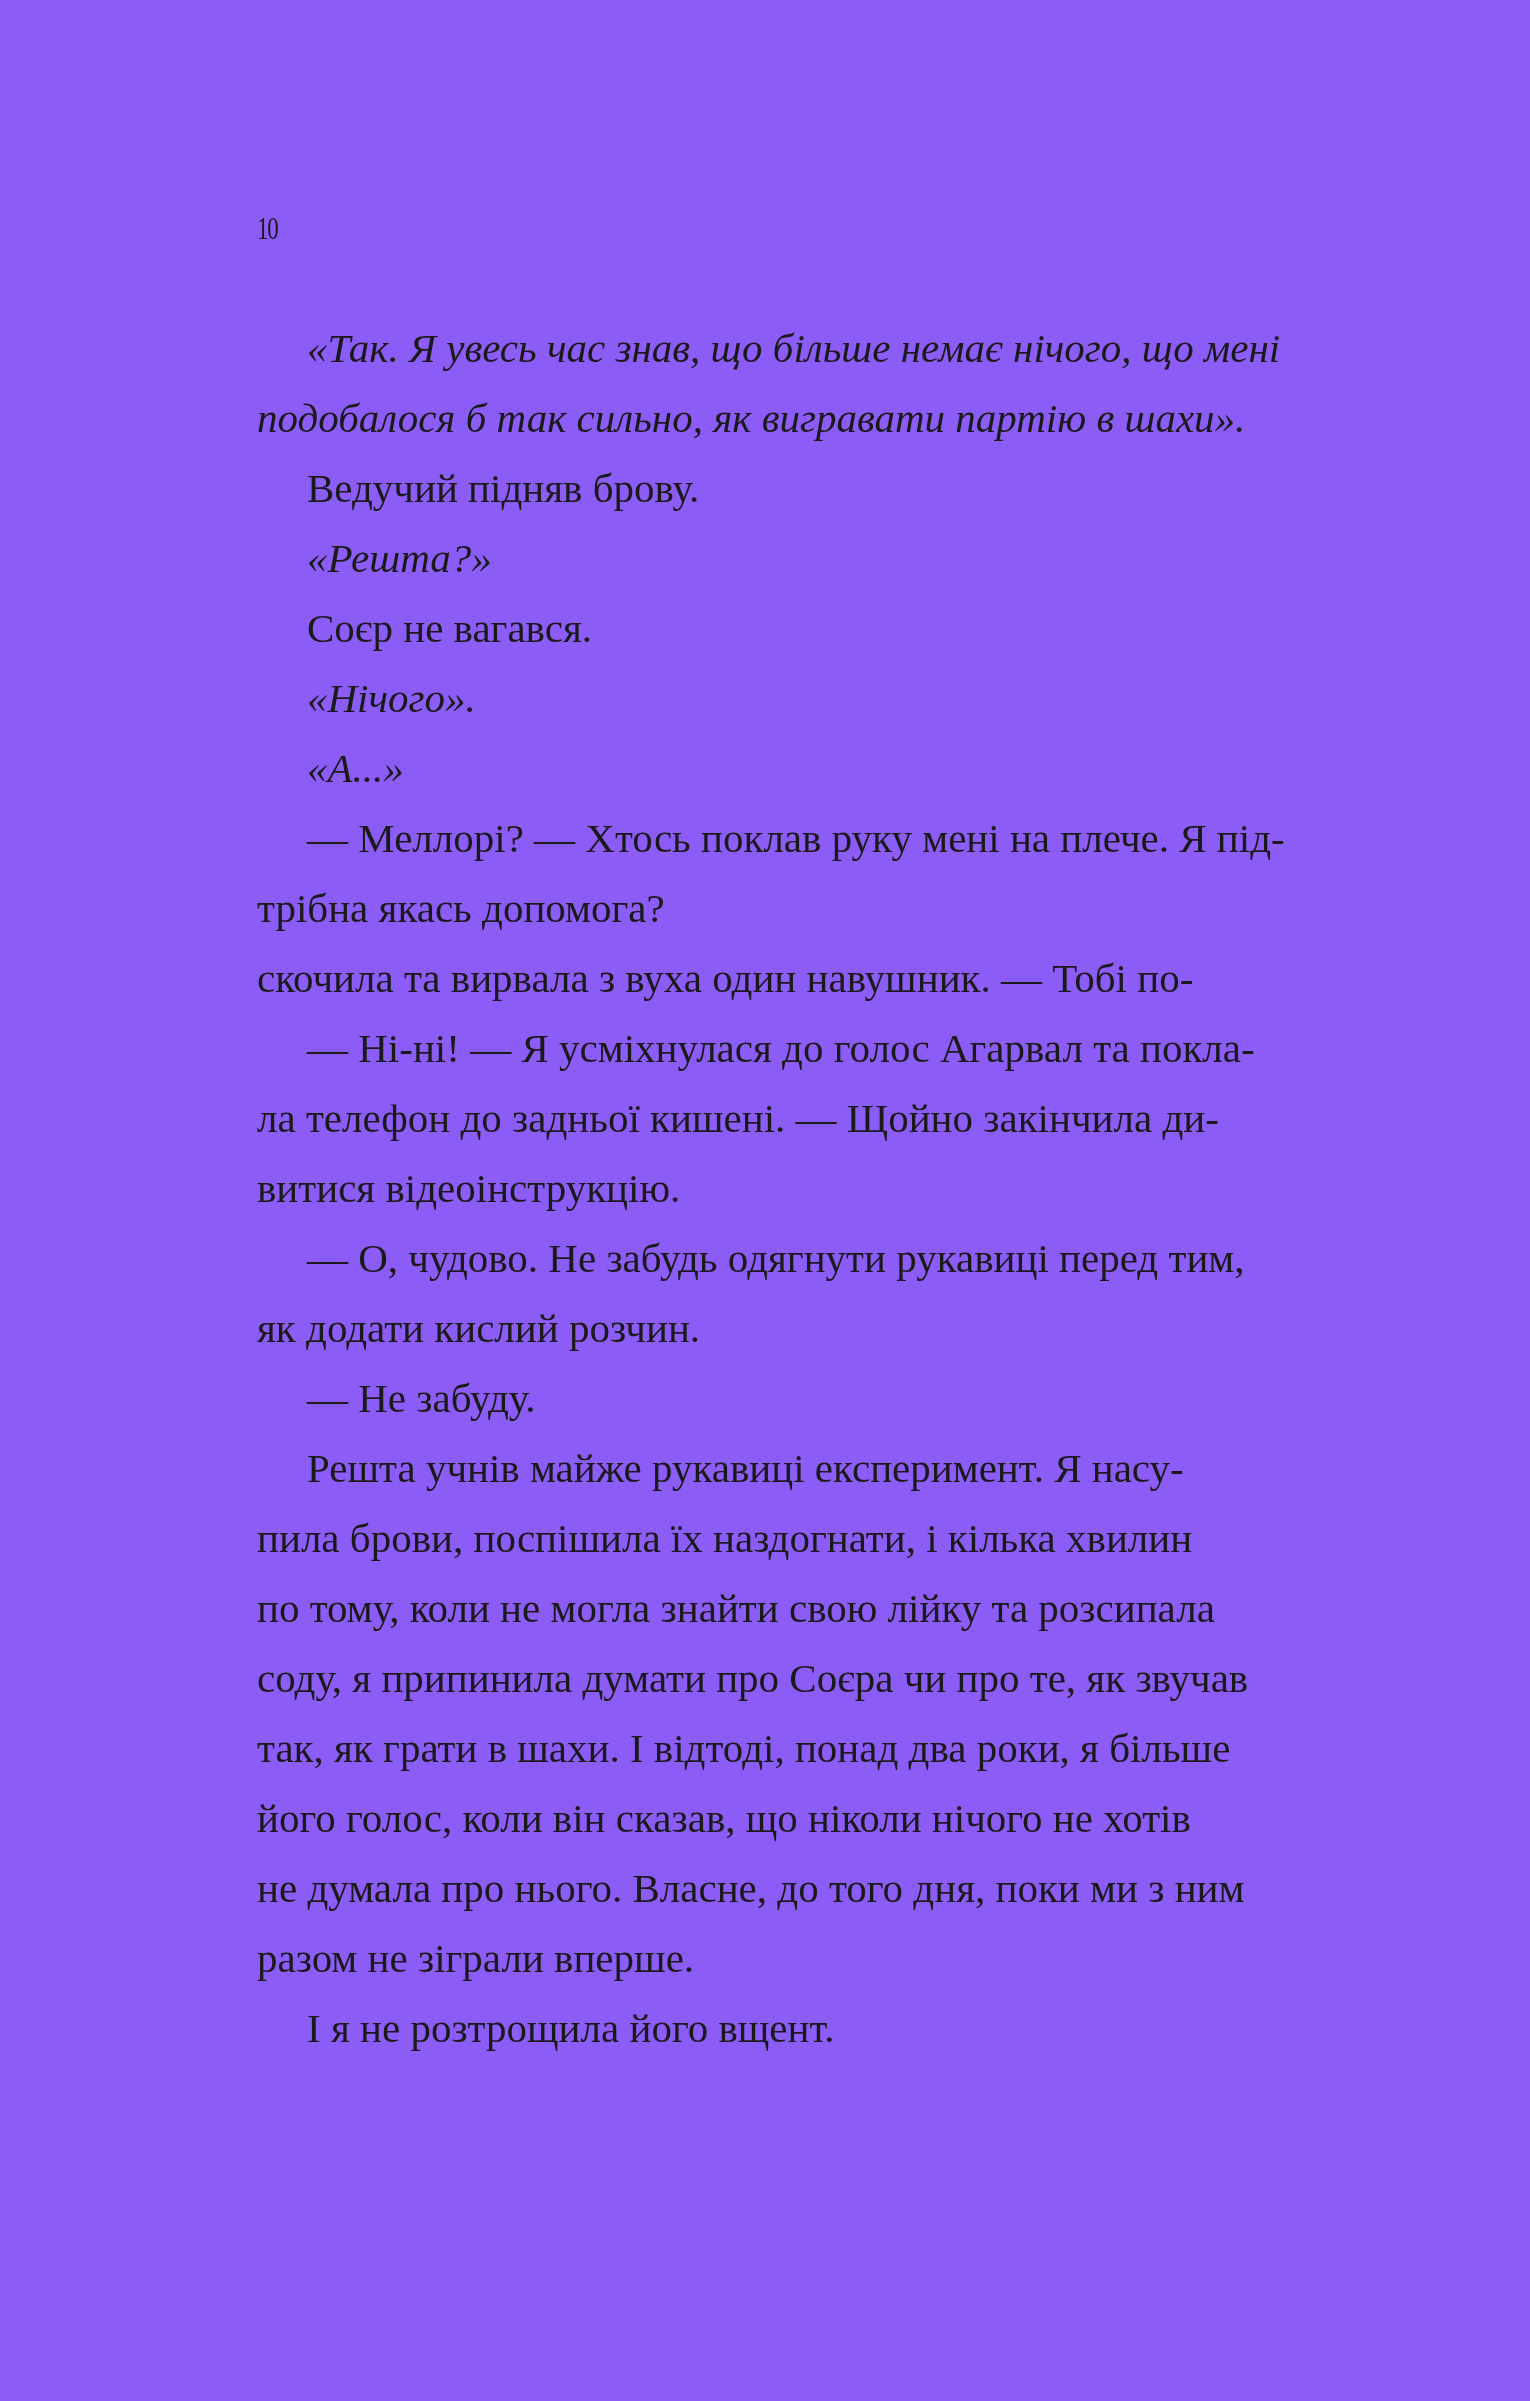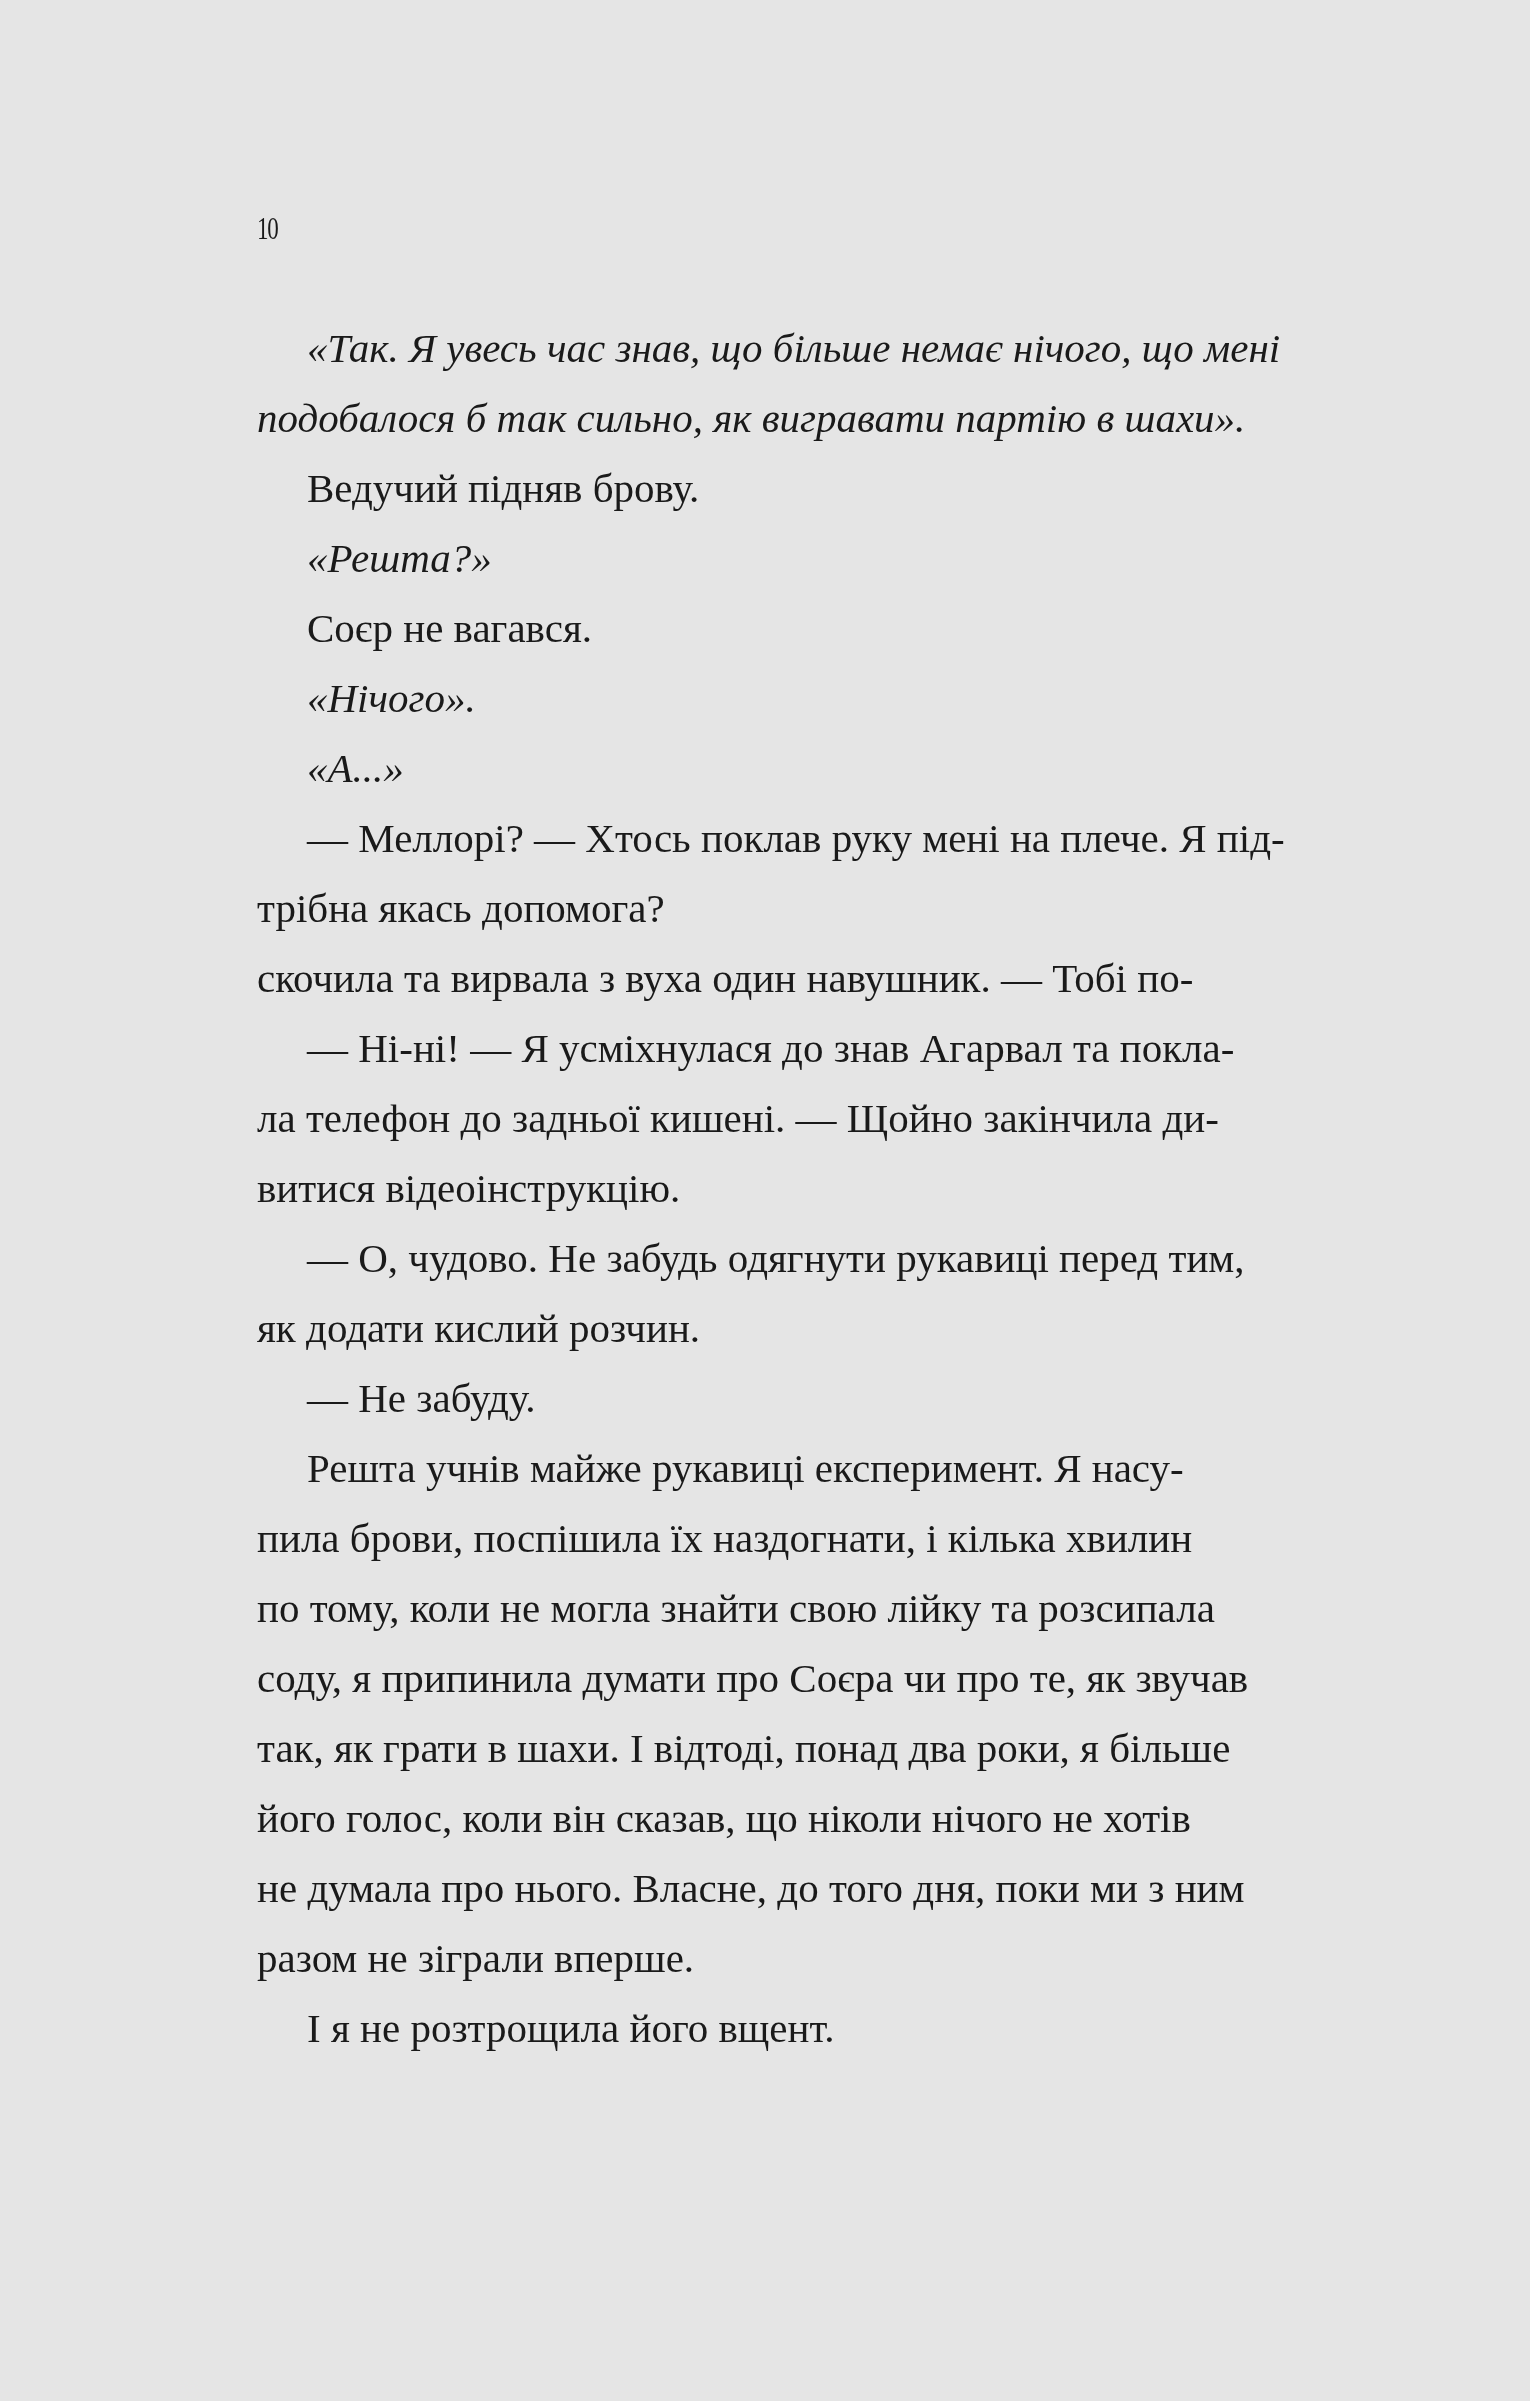--- a/index.html
+++ b/index.html
@@ -12,21 +12,21 @@
       height: 2401px;
       position: relative;
       overflow: hidden;
       color: #1a1a1a;
     }
     .page {
       position: absolute;
       left: 0; top: 0;
       width: 1531px;
       height: 2401px;
-      background: #e5e5e5;
+      background: #8b5cf6;
     }
     .page-number {
       position: absolute;
       left: 257px;
       top: 209px;
       font-family: "Liberation Serif", serif;
       font-size: 32px;
       line-height: 38px;
       letter-spacing: -1.6px;
       transform: scaleX(0.72);
@@ -87,21 +87,21 @@
     </p>
     <p class="para italic">
       <span class="line">«А...»</span>
     </p>
     <p class="para">
       <span class="line">— Меллорі? — Хтось поклав руку мені на плече. Я під-</span>
       <span class="line cont">трібна якась допомога?</span>
       <span class="line cont">скочила та вирвала з вуха один навушник. — Тобі по-</span>
     </p>
     <p class="para">
-      <span class="line">— Ні-ні! — Я усміхнулася до знав Агарвал та покла-</span>
+      <span class="line">— Ні-ні! — Я усміхнулася до голос Агарвал та покла-</span>
       <span class="line cont">ла телефон до задньої кишені. — Щойно закінчила ди-</span>
       <span class="line cont">витися відеоінструкцію.</span>
     </p>
     <p class="para">
       <span class="line">— О, чудово. Не забудь одягнути рукавиці перед тим,</span>
       <span class="line cont">як додати кислий розчин.</span>
     </p>
     <p class="para">
       <span class="line">— Не забуду.</span>
     </p>

